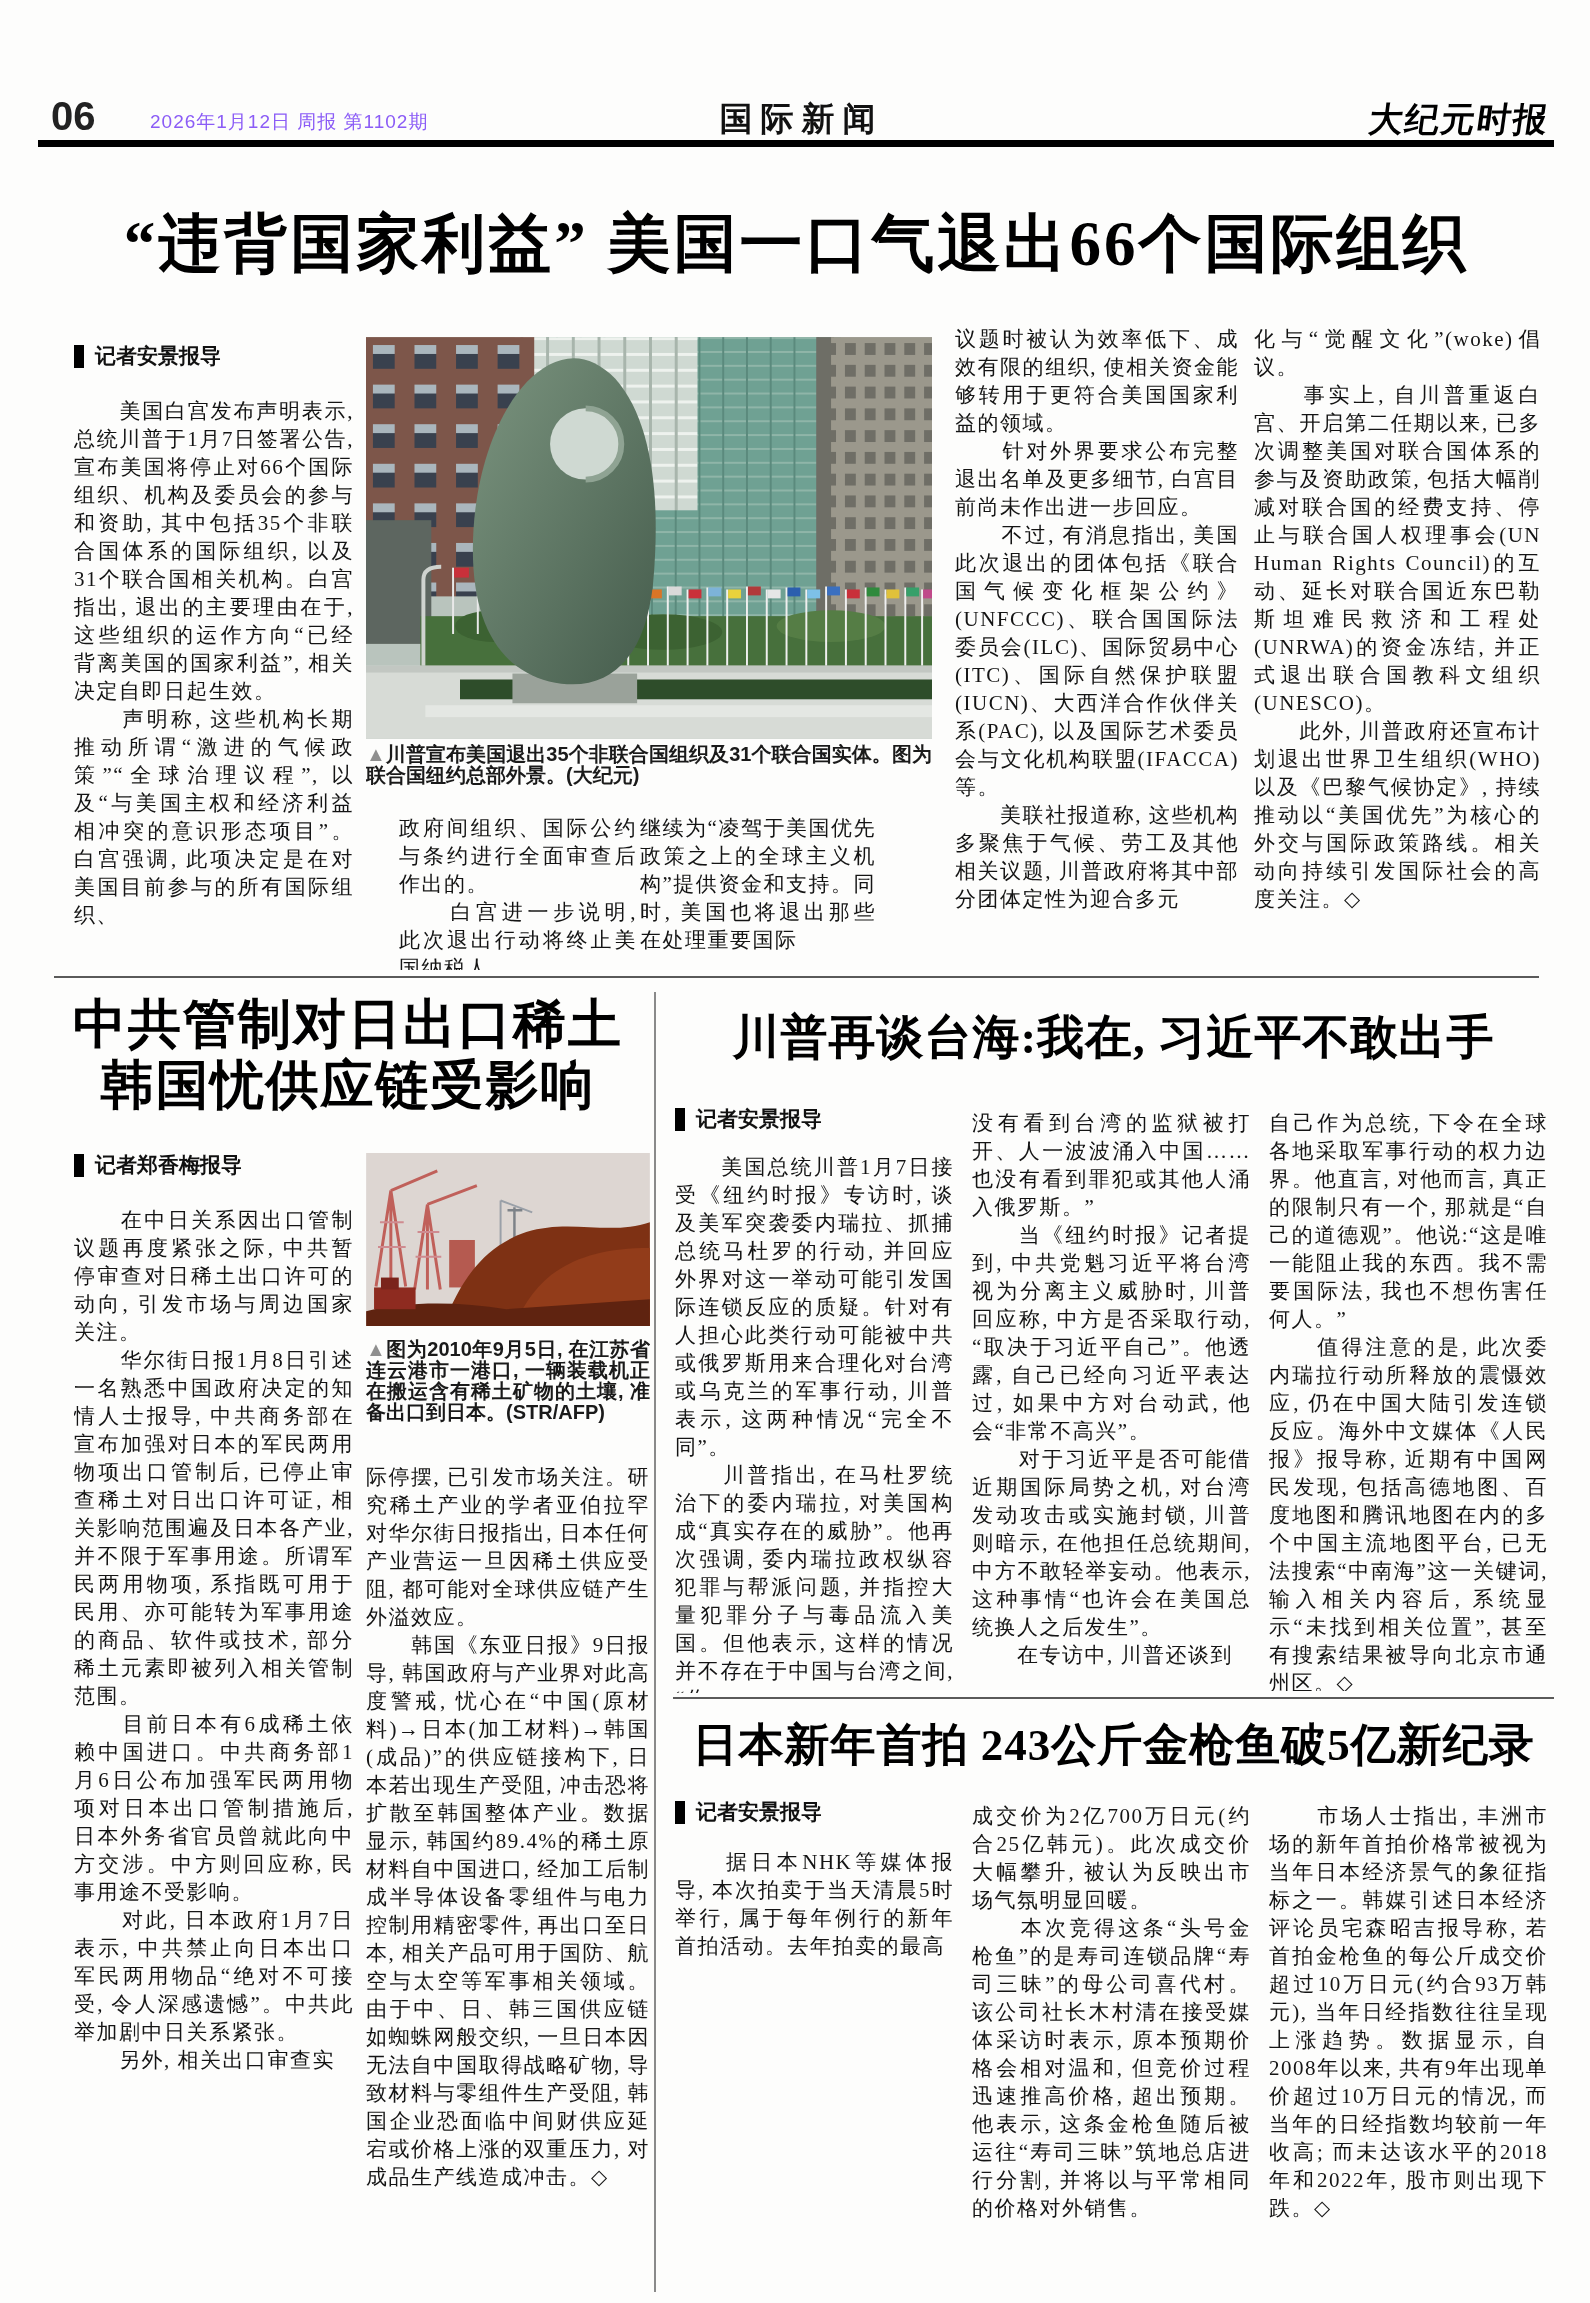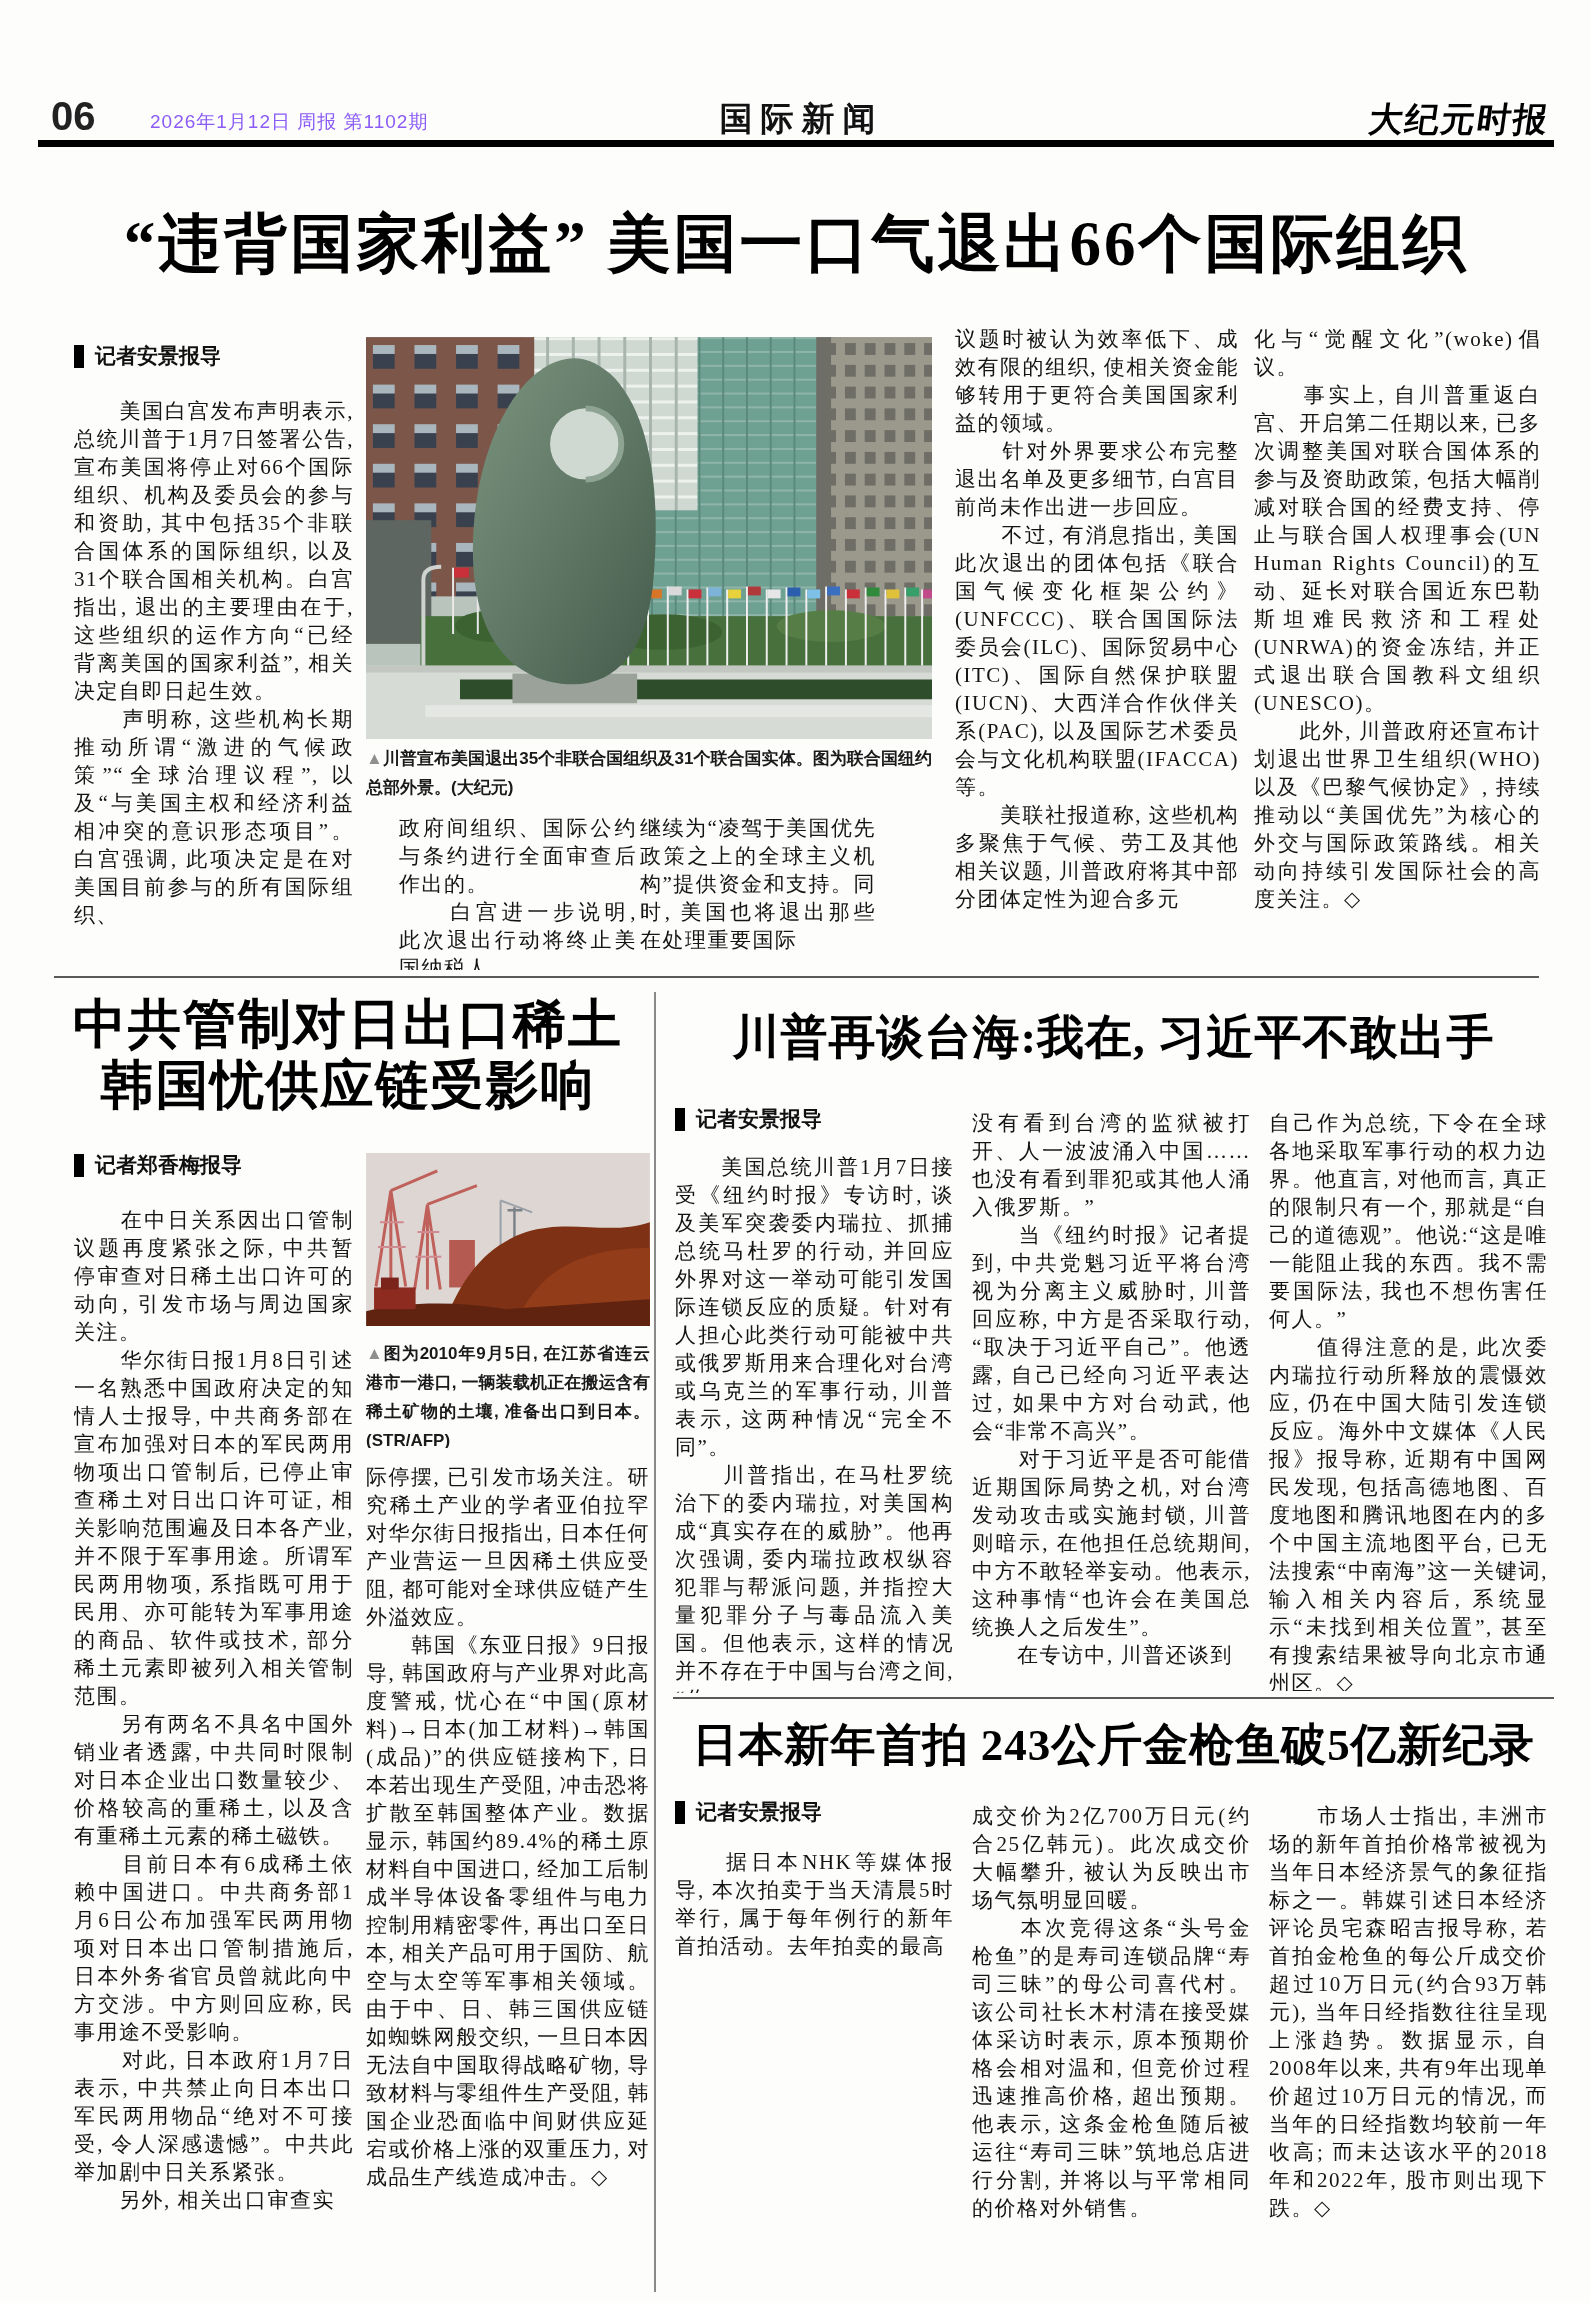--- a/index.html
+++ b/index.html
@@ -21,21 +21,21 @@
   .headline{font-weight:bold;color:#000;text-align:center;}
   .h1{font-size:63px;letter-spacing:3px;line-height:77px;}
   .h2{font-size:53px;letter-spacing:2px;line-height:61px;}
   .h3{font-size:47px;letter-spacing:1px;line-height:55px;}
   .h4{font-size:45px;letter-spacing:1px;line-height:53px;}
   
   .col{font-size:21px;line-height:28px;letter-spacing:1.5px;text-align:justify;overflow:hidden;}
   .col p{margin:0;}
   .byline{font-family:"Liberation Sans","DejaVu Sans",sans-serif;font-weight:bold;font-size:21px;color:#111;margin-bottom:27px;display:flex;align-items:center;}
   .bybar{display:inline-block;width:10px;height:23px;background:#000;margin-right:11px;}
-  .caption{font-family:"Liberation Sans","DejaVu Sans",sans-serif;font-weight:bold;font-size:17px;line-height:29px;text-align:justify;color:#1a1a1a;overflow:hidden;}
+  .caption{font-family:"Liberation Sans","DejaVu Sans",sans-serif;font-weight:bold;font-size:20px;line-height:21px;text-align:justify;color:#1a1a1a;overflow:hidden;}
   .caption .tri{color:#8f8f8f;}
   .photo{display:block;}
 </style>
 </head>
 <body>
 
 <div class="abs pagenum" style="left:51px;top:94px;">06</div>
 <div class="abs dateline" style="left:150px;top:109px;">2026年1月12日 周报 第1102期</div>
 <div class="abs section" style="left:0;right:0;top:97px;">国际新闻</div>
 <div class="abs masthead" style="right:42px;top:97px;">大纪元时报</div>
@@ -187,21 +187,20 @@
 </div>
 
 <div class="abs" style="left:74px;top:1151px;width:280px;">
   <div class="byline">
     <span class="bybar"></span>
     <span>记者郑香梅报导</span>
   </div>
   <div class="col" style="height:1089px;">
       <p>　　在中日关系因出口管制议题再度紧张之际, 中共暂停审查对日稀土出口许可的动向, 引发市场与周边国家关注。</p>
       <p>　　华尔街日报1月8日引述一名熟悉中国政府决定的知情人士报导, 中共商务部在宣布加强对日本的军民两用物项出口管制后, 已停止审查稀土对日出口许可证, 相关影响范围遍及日本各产业, 并不限于军事用途。所谓军民两用物项, 系指既可用于民用、亦可能转为军事用途的商品、软件或技术, 部分稀土元素即被列入相关管制范围。</p>
-      <p>　　另有两名不具名中国外销业者透露, 中共同时限制对日本企业出口数量较少、价格较高的重稀土, 以及含有重稀土元素的稀土磁铁。</p>
       <p>　　目前日本有6成稀土依赖中国进口。中共商务部1月6日公布加强军民两用物项对日本出口管制措施后, 日本外务省官员曾就此向中方交涉。中方则回应称, 民事用途不受影响。</p>
       <p>　　对此, 日本政府1月7日表示, 中共禁止向日本出口军民两用物品“绝对不可接受, 令人深感遗憾”。中共此举加剧中日关系紧张。</p>
       <p>　　另外, 相关出口审查实</p>
     </div>
 </div>
 
 <svg class="abs photo" style="left:366px;top:1153px;" width="284" height="173" viewBox="0 0 287 175">
   <rect width="287" height="175" fill="#ddd6d2"></rect>
   <g fill="none">
     <g stroke="#c0605a" stroke-width="3">

